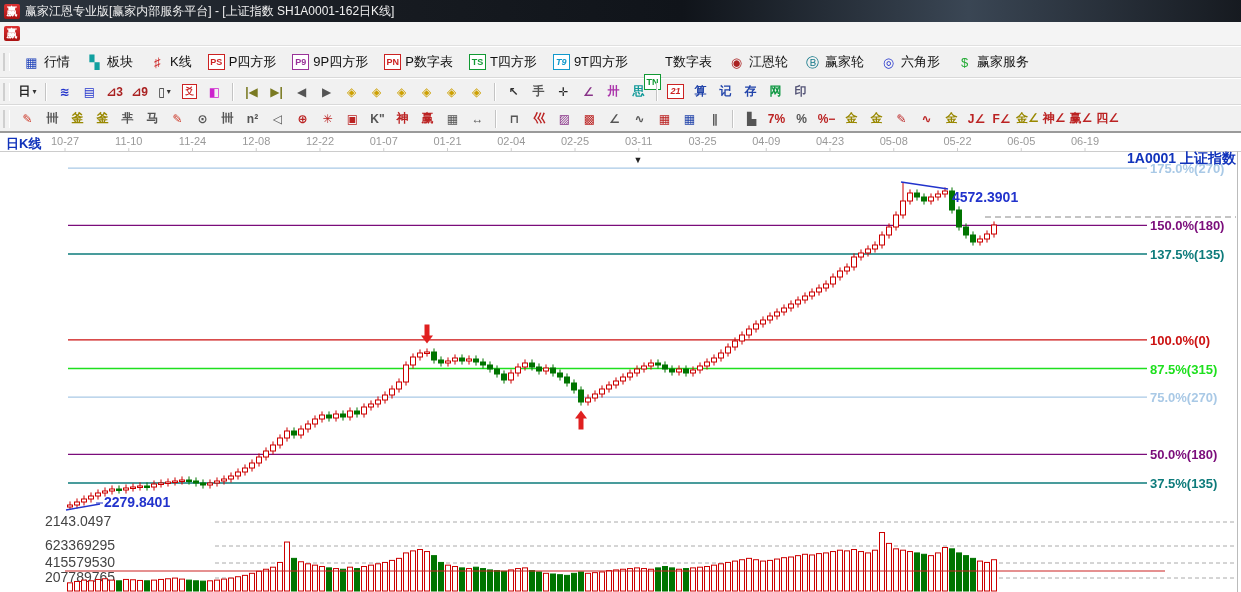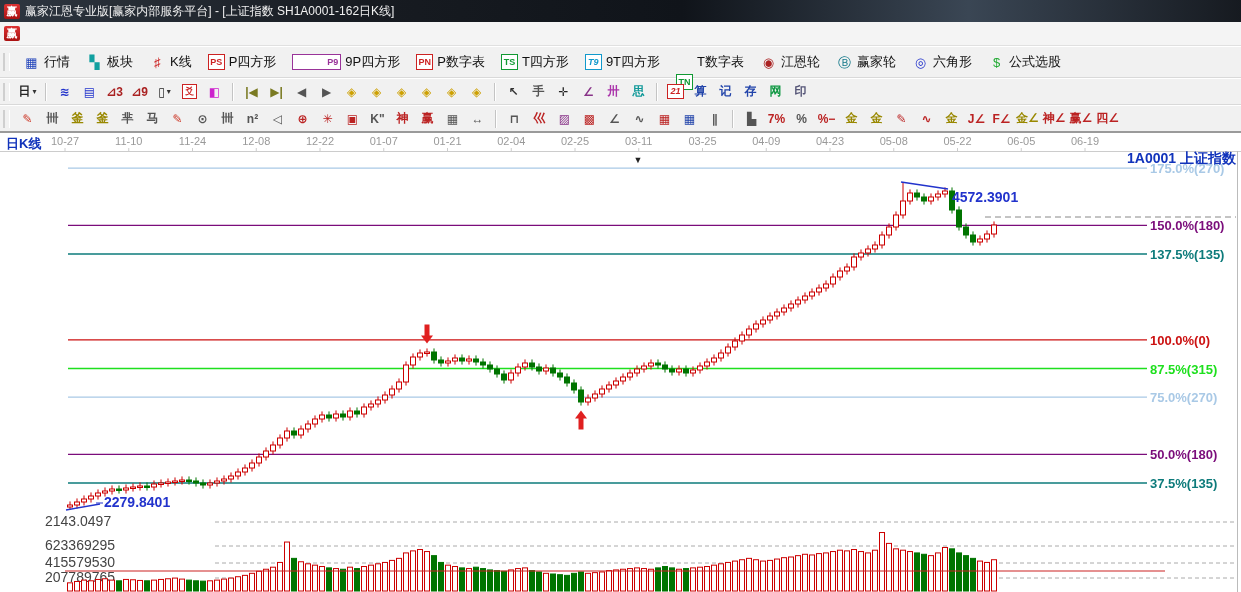--- a/index.html
+++ b/index.html
@@ -64,21 +64,21 @@
       </span>
       <span class="tb1-item">
         <span class="ic" style="color: rgb(204, 34, 34);">♯</span>
         <span>K线</span>
       </span>
       <span class="tb1-item">
         <span class="ic boxed" style="color: rgb(204, 34, 34);">PS</span>
         <span>P四方形</span>
       </span>
       <span class="tb1-item">
-        <span class="ic boxed" style="color: rgb(153, 51, 153); padding-left: 32px;">P9</span>
+        <span class="ic boxed" style="color: rgb(153, 51, 153);">P9</span>
         <span>9P四方形</span>
       </span>
       <span class="tb1-item">
         <span class="ic boxed" style="color: rgb(204, 34, 34);">PN</span>
         <span>P数字表</span>
       </span>
       <span class="tb1-item">
         <span class="ic boxed" style="color: rgb(17, 153, 51);">TS</span>
         <span>T四方形</span>
       </span>
@@ -97,21 +97,21 @@
       <span class="tb1-item">
         <span class="ic" style="color: rgb(17, 119, 136);">Ⓑ</span>
         <span>赢家轮</span>
       </span>
       <span class="tb1-item">
         <span class="ic" style="color: rgb(34, 51, 204);">◎</span>
         <span>六角形</span>
       </span>
       <span class="tb1-item">
         <span class="ic" style="color: rgb(34, 170, 51);">$</span>
-        <span>公式选股</span>
+        <span>赢家服务</span>
       </span>
     </div>
   <div class="tb tb2" id="tb2">
       <span class="grip"></span>
       <span class="tb-btn">
         <span class="g" style="color: rgb(34, 34, 34);">日</span>
         <span class="caret">▾</span>
       </span>
       <span class="sep"></span>
       <span class="tb-btn">

